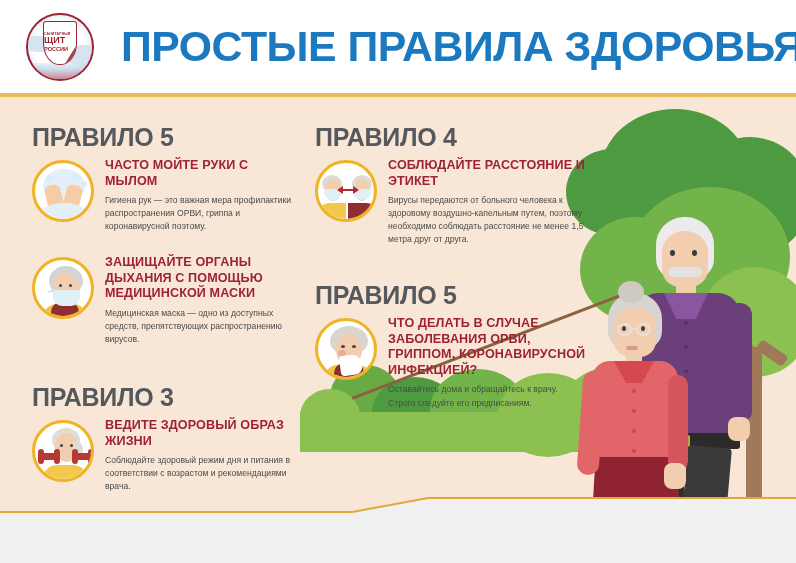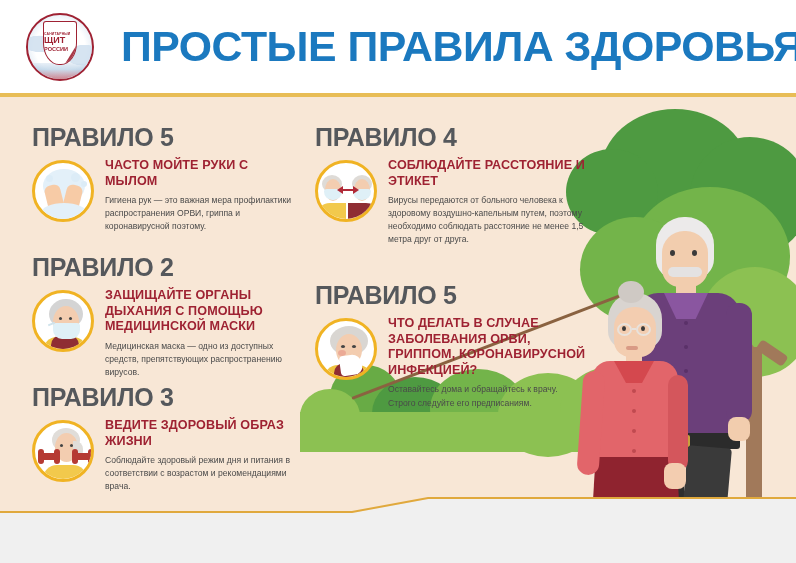--- a/index.html
+++ b/index.html
@@ -264,21 +264,20 @@
           <div class="ic-bubble" style="left:6px;top:40px;width:46px;height:20px;background:#e3f0f9;border-radius:50% 50% 0 0;"></div>
         </div>
         <div class="rule-text">
           <div class="rule-title">ЧАСТО МОЙТЕ РУКИ С МЫЛОМ</div>
           <div class="rule-desc">Гигиена рук — это важная мера профилактики распространения ОРВИ, гриппа и коронавирусной поэтому.</div>
         </div>
       </div>
     </div>
 
     <div class="rule" style="left:32px;top:158px;width:262px;">
-      <div class="rule-kicker">ПРАВИЛО 2</div>
       <div class="rule-body">
         <div class="rule-icon">
           <div class="ic-body" style="left:8px;top:44px;width:44px;height:20px;background:#efc33f;"></div>
           <div class="ic-body" style="left:16px;top:42px;width:28px;height:22px;background:#8f2d33;border-radius:10px 10px 0 0;"></div>
           <div class="ic-hair" style="left:14px;top:6px;width:34px;height:30px;"></div>
           <div class="ic-head" style="left:18px;top:13px;width:26px;height:32px;background:#f3cdb0;"></div>
           <div style="position:absolute;left:24px;top:24px;width:3px;height:3px;background:#444;border-radius:50%;"></div>
           <div style="position:absolute;left:34px;top:24px;width:3px;height:3px;background:#444;border-radius:50%;"></div>
           <div class="ic-mask" style="left:18px;top:30px;width:27px;height:16px;"></div>
           <div style="position:absolute;left:13px;top:30px;width:7px;height:2px;background:#cfe3ec;transform:rotate(-22deg);"></div>

